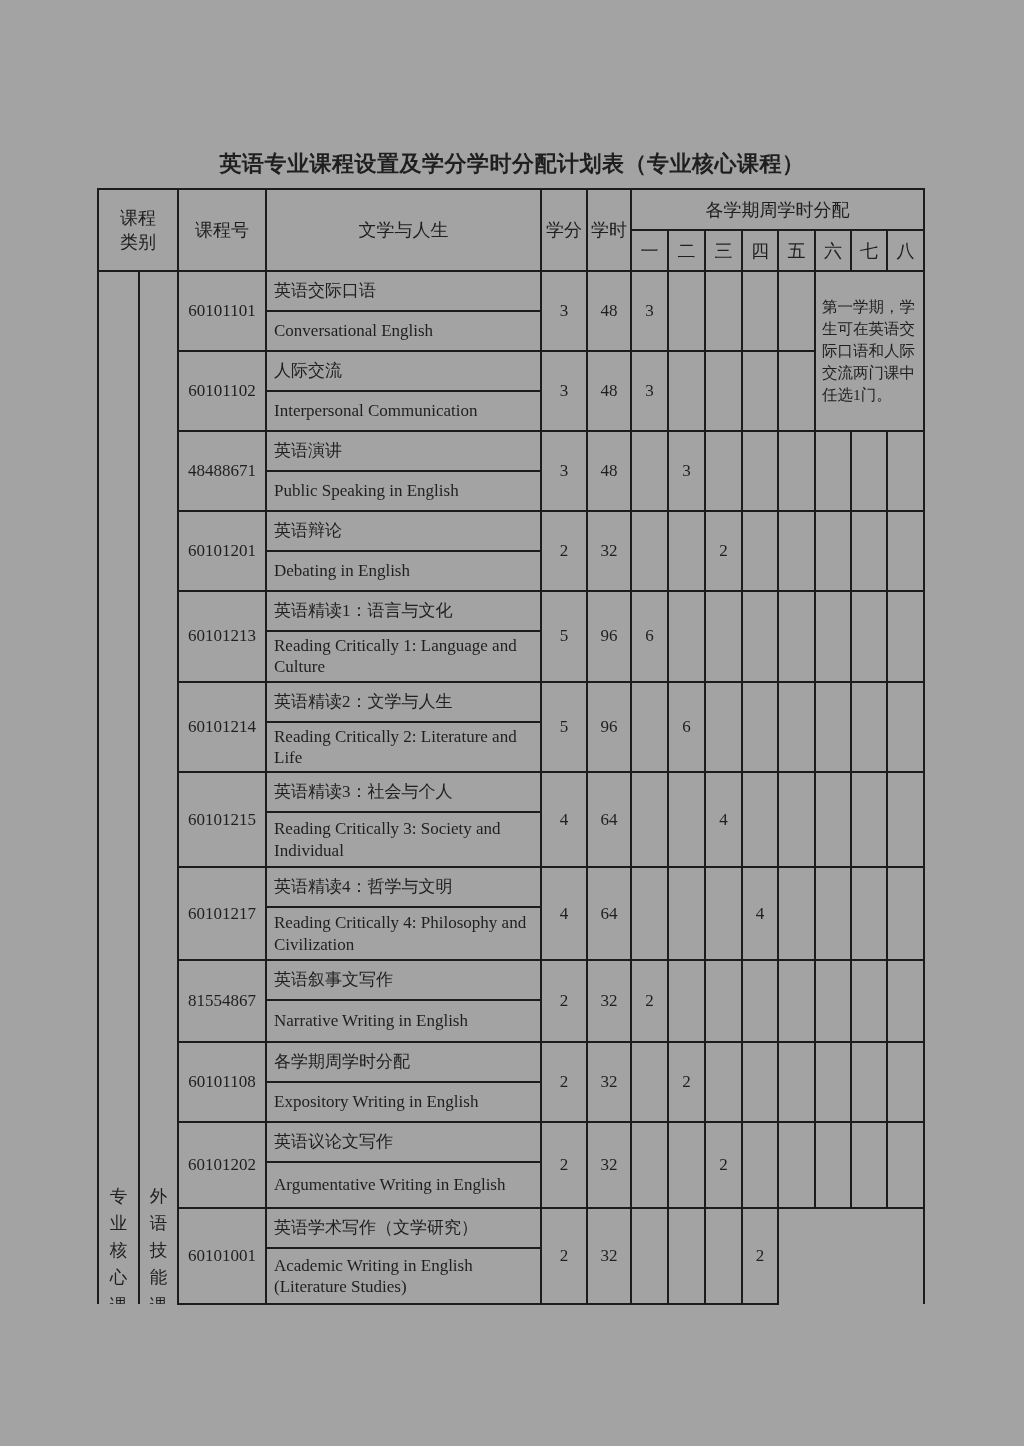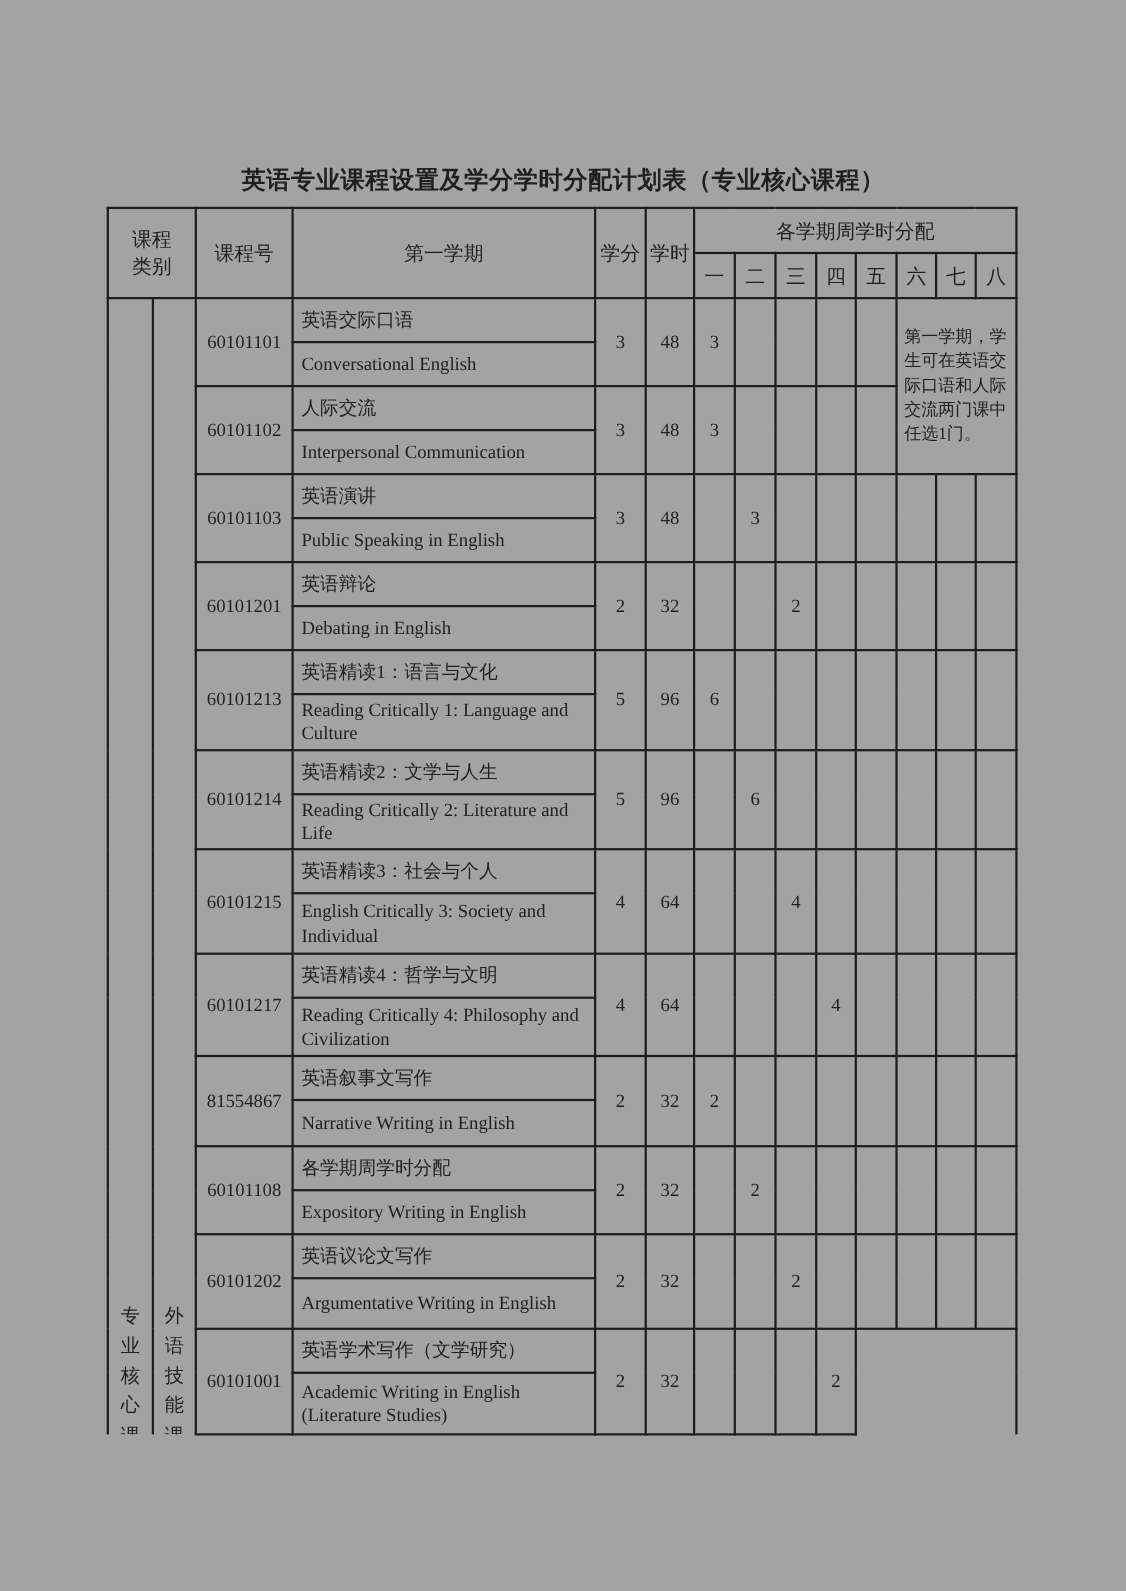--- a/index.html
+++ b/index.html
@@ -62,21 +62,21 @@
         <col style="width:36px">
         <col style="width:37px">
     </colgroup>
 
     <tbody>
         <tr class="hh">
       <th colspan="2" rowspan="2">
             <div class="two-line">课程类别</div>
           </th>
       <th rowspan="2">课程号</th>
-      <th rowspan="2">第一学期</th>
+      <th rowspan="2">文学与人生</th>
       <th rowspan="2">学分</th>
       <th rowspan="2">学时</th>
       <th colspan="8">各学期周学时分配</th>
     </tr>
     <tr class="hh">
       <th>一</th>
       <th>二</th>
       <th>三</th>
       <th>四</th>
       <th>五</th>
@@ -120,21 +120,21 @@
       <td rowspan="2" class="num-cell"></td>
       <td rowspan="2" class="num-cell"></td>
       <td rowspan="2" class="num-cell"></td>
       <td rowspan="2" class="num-cell"></td>
     </tr>
     <tr class="h40">
       <td class="en-cell">Interpersonal Communication</td>
     </tr>
 
     <tr class="h40">
-      <td rowspan="2" class="num-cell">60101103</td>
+      <td rowspan="2" class="num-cell">48488671</td>
       <td class="cn-cell">英语演讲</td>
       <td rowspan="2" class="num-cell">3</td>
       <td rowspan="2" class="num-cell">48</td>
       <td rowspan="2" class="num-cell"></td>
       <td rowspan="2" class="num-cell">3</td>
       <td rowspan="2" class="num-cell"></td>
       <td rowspan="2" class="num-cell"></td>
       <td rowspan="2" class="num-cell"></td>
       <td rowspan="2" class="num-cell"></td>
       <td rowspan="2" class="num-cell"></td>
@@ -206,21 +206,21 @@
       <td rowspan="2" class="num-cell"></td>
       <td rowspan="2" class="num-cell"></td>
       <td rowspan="2" class="num-cell">4</td>
       <td rowspan="2" class="num-cell"></td>
       <td rowspan="2" class="num-cell"></td>
       <td rowspan="2" class="num-cell"></td>
       <td rowspan="2" class="num-cell"></td>
       <td rowspan="2" class="num-cell"></td>
     </tr>
     <tr class="h55">
-      <td class="en-cell">English Critically 3: Society and Individual</td>
+      <td class="en-cell">Reading Critically 3: Society and Individual</td>
     </tr>
 
     <tr class="h40">
       <td rowspan="2" class="num-cell">60101217</td>
       <td class="cn-cell">英语精读4：哲学与文明</td>
       <td rowspan="2" class="num-cell">4</td>
       <td rowspan="2" class="num-cell">64</td>
       <td rowspan="2" class="num-cell"></td>
       <td rowspan="2" class="num-cell"></td>
       <td rowspan="2" class="num-cell"></td>

